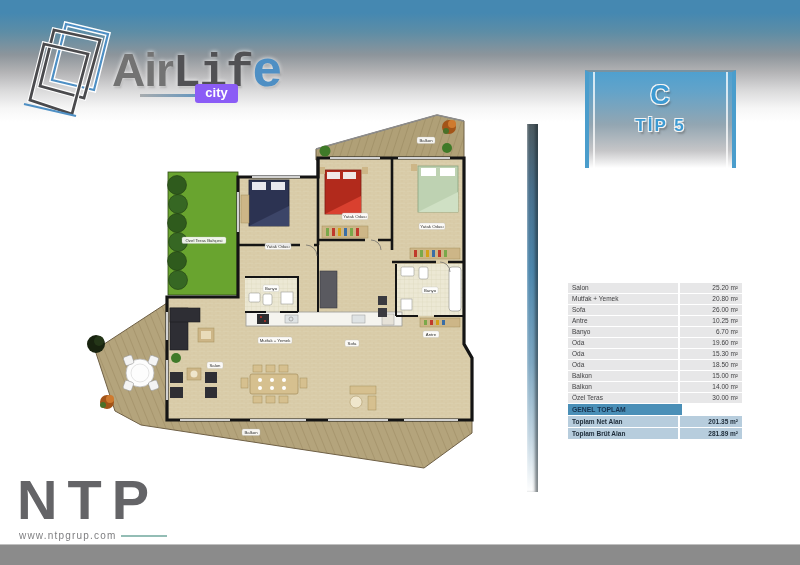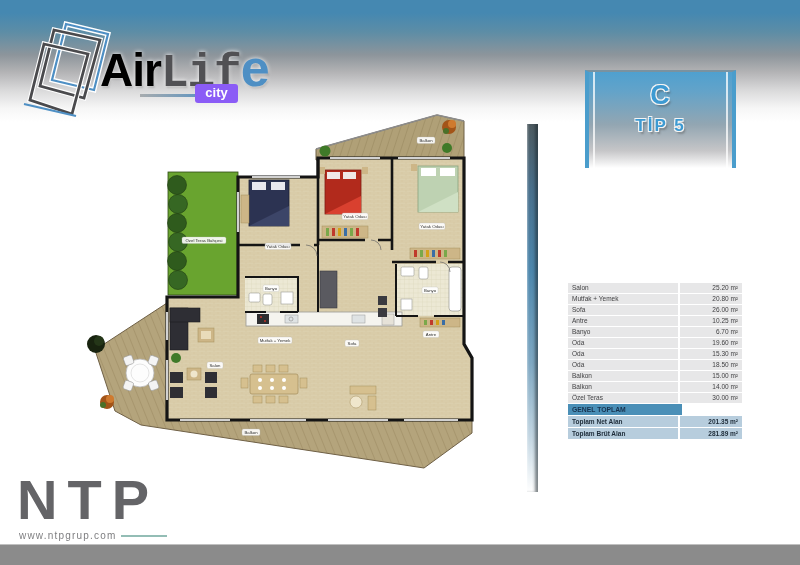--- a/index.html
+++ b/index.html
@@ -7,21 +7,21 @@
        font-family:"Liberation Sans", sans-serif;}
   .top-gradient{position:absolute;left:0;top:0;width:800px;height:122px;
     background:linear-gradient(180deg,#4588b1 0px,#4588b1 13px,#5d8da6 32px,#8d959b 55px,
       #b3b3b5 72px,#d9d9da 90px,#f6f6f6 108px,#ffffff 122px);}
   
   .logo{position:absolute;left:18px;top:20px;width:240px;height:105px;}
   .logo-icon{position:absolute;left:0;top:0;}
   .brand-text{position:absolute;left:82px;top:18px;white-space:nowrap;
     font-size:46px;font-weight:bold;letter-spacing:-1px;
     text-shadow:0 0 4px rgba(255,255,255,.95),1px 2px 2px rgba(40,40,40,.25);}
-  .brand-blue{color:#000000;}
+  .brand-blue{color:#737373;padding-left:12px;}
   .brand-gray{color:#515154;font-family:Liberation Mono, monospace;}
   .brand-e{color:#4e8fc4;font-size:52px;}
   .logo-rule{position:absolute;left:122px;top:74px;width:76px;height:2.5px;
     background:linear-gradient(90deg,#a7abae,#4e8fc4);}
   .city-badge{position:absolute;left:177px;top:64px;width:43px;height:19px;background:#8b5cf6;
     color:#fff;font-size:13px;font-weight:bold;text-align:center;line-height:18px;border-radius:3px;}
   
   .block-badge{position:absolute;left:585px;top:70px;width:143px;height:96px;
     background:linear-gradient(180deg,#4fa0cf 0%,#63a3c9 20%,#93a6b2 55%,#c6c6c8 82%,rgba(255,255,255,0) 100%);
     border-left:4px solid #4a9dcc;border-right:4px solid #4a9dcc;border-top:2px solid #7a92a0;

